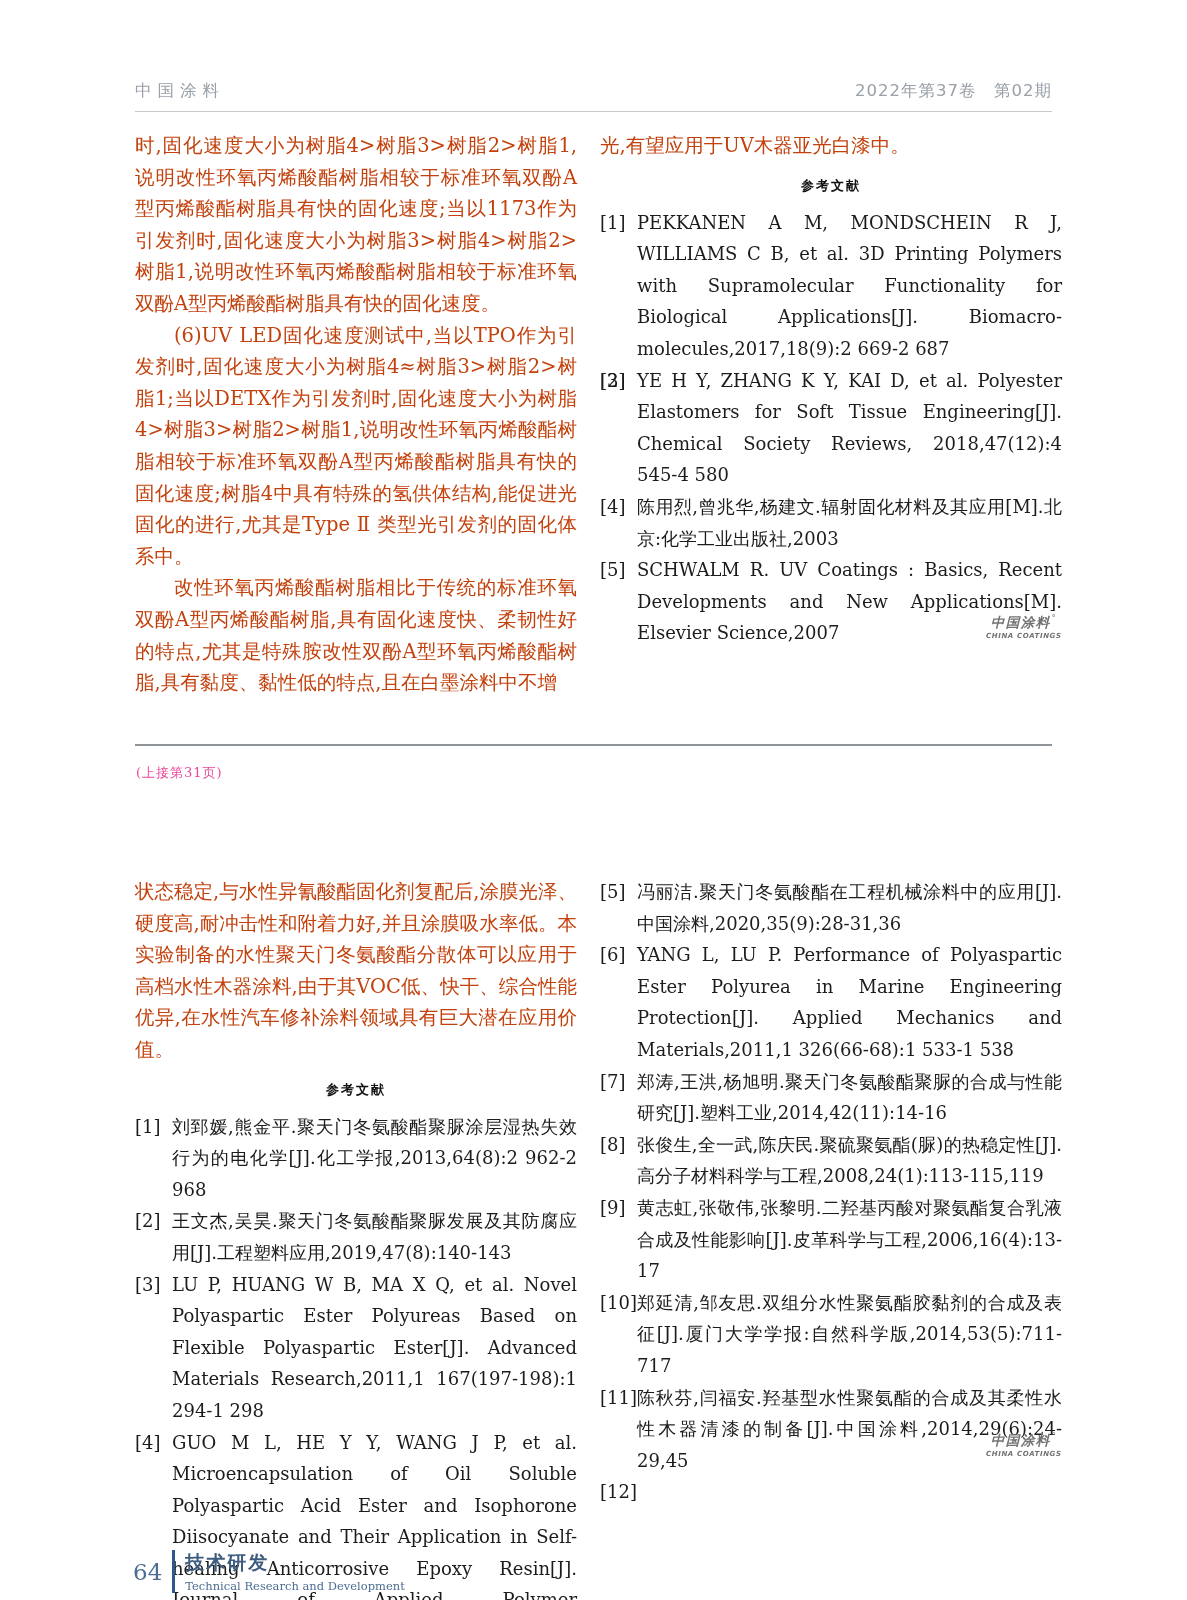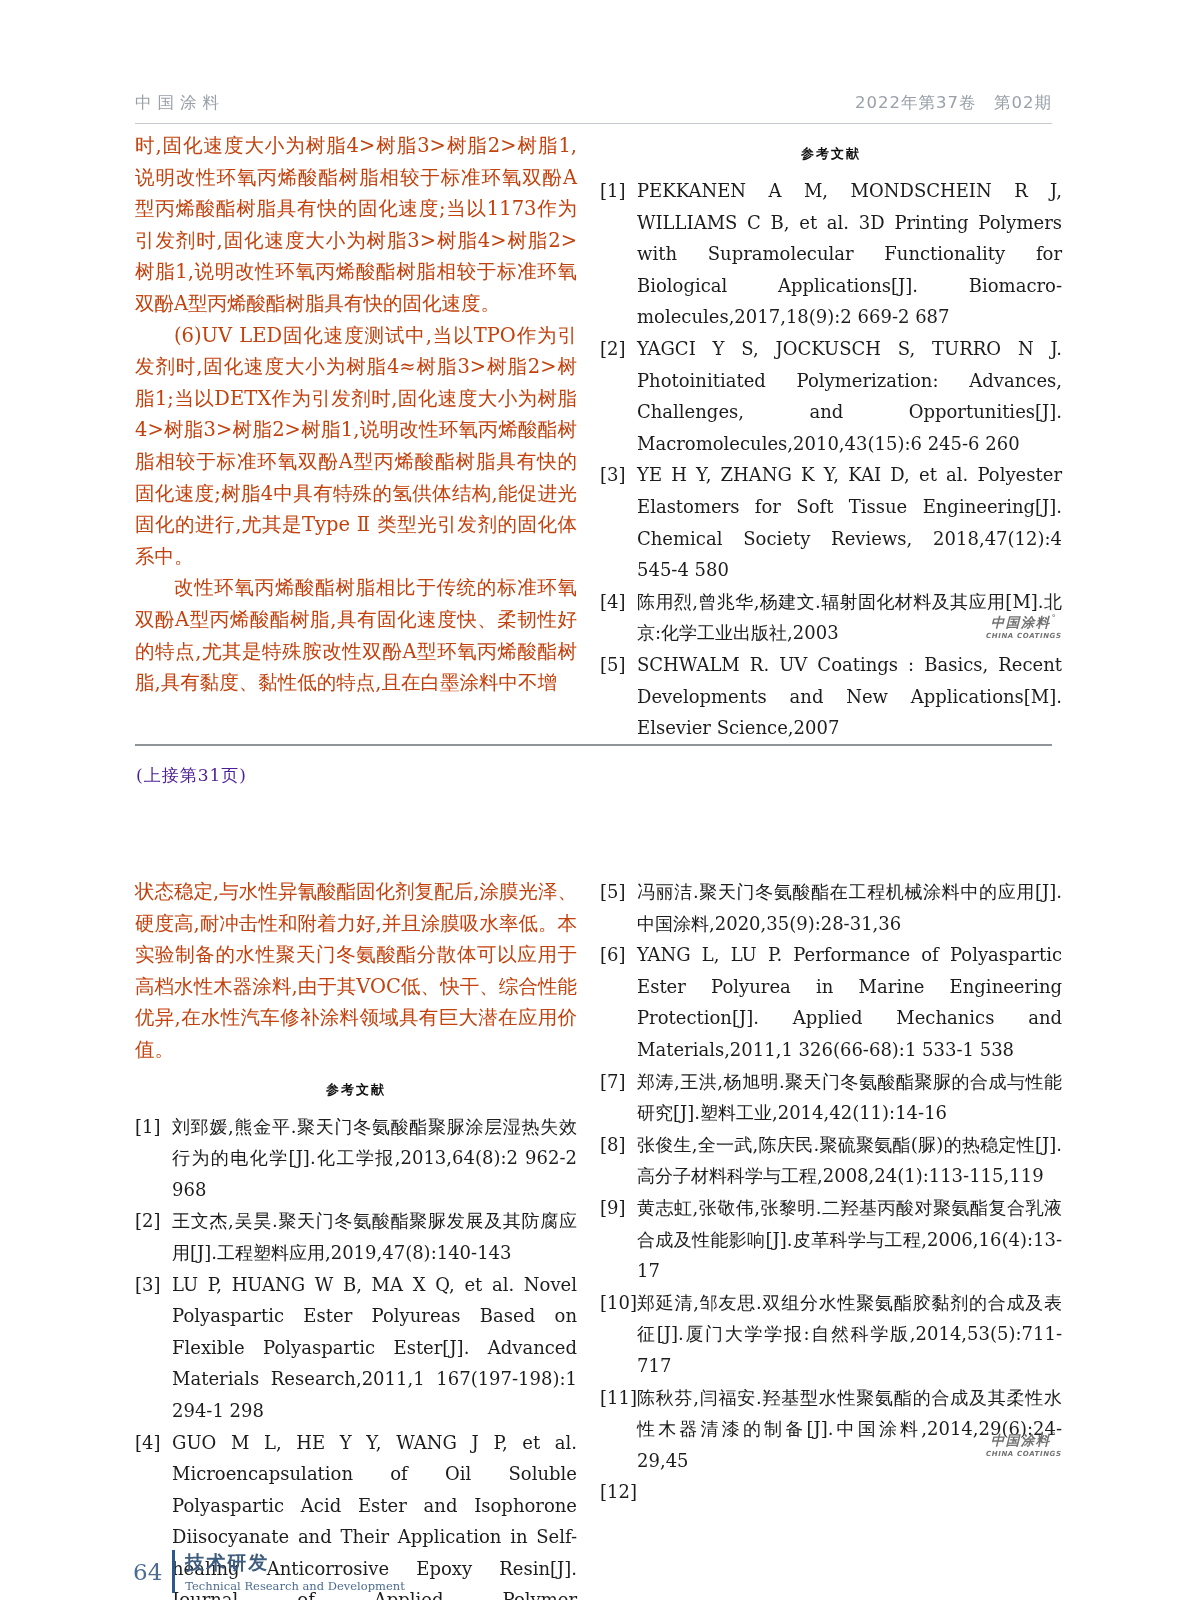--- a/index.html
+++ b/index.html
@@ -13,21 +13,21 @@
   }
   
   .header{
     position:absolute;left:135px;top:80px;width:917px;
     display:flex;justify-content:space-between;align-items:flex-end;
     padding-bottom:9px;border-bottom:1px solid #c6cacd;
     color:#99a0a8;font-size:16.5px;
     font-family:"DejaVu Sans","Liberation Sans",sans-serif;
   }
   .journal{letter-spacing:6px;}
-  .issue{letter-spacing:1px;margin-top:12px;}
+  .issue{letter-spacing:1px;}
   
   .col{position:absolute;}
   .a1-left{left:135px;top:130px;width:442px;}
   .a1-right{left:600px;top:130px;width:462px;}
   .a2-left{left:135px;top:876px;width:442px;}
   .a2-right{left:600px;top:876px;width:462px;}
   .para{
     font-size:19.5px;line-height:31.6px;text-align:justify;
     margin:0;color:#c2410c;
   }
@@ -42,21 +42,21 @@
     font-size:18px;line-height:31.6px;text-align:justify;color:#1c1c1c;
   }
   .rnum{position:absolute;left:0;top:0;}
   
   .divider{
     position:absolute;left:135px;top:744px;width:917px;height:0;
     border-top:2px solid #8f9499;
   }
   .cont-note{
     position:absolute;left:136px;top:764px;
-    font-size:17px;letter-spacing:1px;color:#4c1d95;text-align:right;
+    font-size:13px;letter-spacing:1px;color:#ec4899;text-align:right;
   }
   
   .logo{
     position:absolute;text-align:center;color:#737373;line-height:1;
     font-family:"DejaVu Sans","Liberation Sans",sans-serif;
     font-style:italic;
   }
   .logo1{left:986px;top:616px;}
   .logo2{left:986px;top:1434px;}
   .logo-cn{font-weight:bold;font-size:13.5px;letter-spacing:1.5px;white-space:nowrap;}
@@ -89,28 +89,28 @@
     <span class="issue">2022年第37卷　第02期</span>
   </div>
 
   <div class="col a1-left">
     <p class="para">时,固化速度大小为树脂4&gt;树脂3&gt;树脂2&gt;树脂1,说明改性环氧丙烯酸酯树脂相较于标准环氧双酚A型丙烯酸酯树脂具有快的固化速度;当以1173作为引发剂时,固化速度大小为树脂3&gt;树脂4&gt;树脂2&gt;树脂1,说明改性环氧丙烯酸酯树脂相较于标准环氧双酚A型丙烯酸酯树脂具有快的固化速度。</p>
     <p class="para indent">(6)UV LED固化速度测试中,当以TPO作为引发剂时,固化速度大小为树脂4≈树脂3&gt;树脂2&gt;树脂1;当以DETX作为引发剂时,固化速度大小为树脂4&gt;树脂3&gt;树脂2&gt;树脂1,说明改性环氧丙烯酸酯树脂相较于标准环氧双酚A型丙烯酸酯树脂具有快的固化速度;树脂4中具有特殊的氢供体结构,能促进光固化的进行,尤其是Type Ⅱ 类型光引发剂的固化体系中。</p>
     <p class="para indent">改性环氧丙烯酸酯树脂相比于传统的标准环氧双酚A型丙烯酸酯树脂,具有固化速度快、柔韧性好的特点,尤其是特殊胺改性双酚A型环氧丙烯酸酯树脂,具有黏度、黏性低的特点,且在白墨涂料中不增</p>
   </div>
 
   <div class="col a1-right">
+    <p class="para">光,有望应用于UV木器亚光白漆中。</p>
     <div class="ref-title">参考文献</div>
     <div class="ref">
       <span class="rnum">[1]</span>
       <span>PEKKANEN A M, MONDSCHEIN R J, WILLIAMS C B, et al. 3D Printing Polymers with Supramolecular Functionality for Biological Applications[J]. Biomacro-molecules,2017,18(9):2 669-2 687</span>
     </div>
     <div class="ref">
       <span class="rnum">[2]</span>
-      <span>YAGCI Y S, JOCKUSCH S, TURRO N J. Photoinitiated Polymerization: Advances, Challenges, and Opportunities[J]. Macromolecules,2010,43(15):6 245-6 260</span>
     </div>
     <div class="ref">
       <span class="rnum">[3]</span>
       <span>YE H Y, ZHANG K Y, KAI D, et al. Polyester Elastomers for Soft Tissue Engineering[J]. Chemical Society Reviews, 2018,47(12):4 545-4 580</span>
     </div>
     <div class="ref">
       <span class="rnum">[4]</span>
       <span>陈用烈,曾兆华,杨建文.辐射固化材料及其应用[M].北京:化学工业出版社,2003</span>
     </div>
     <div class="ref">

